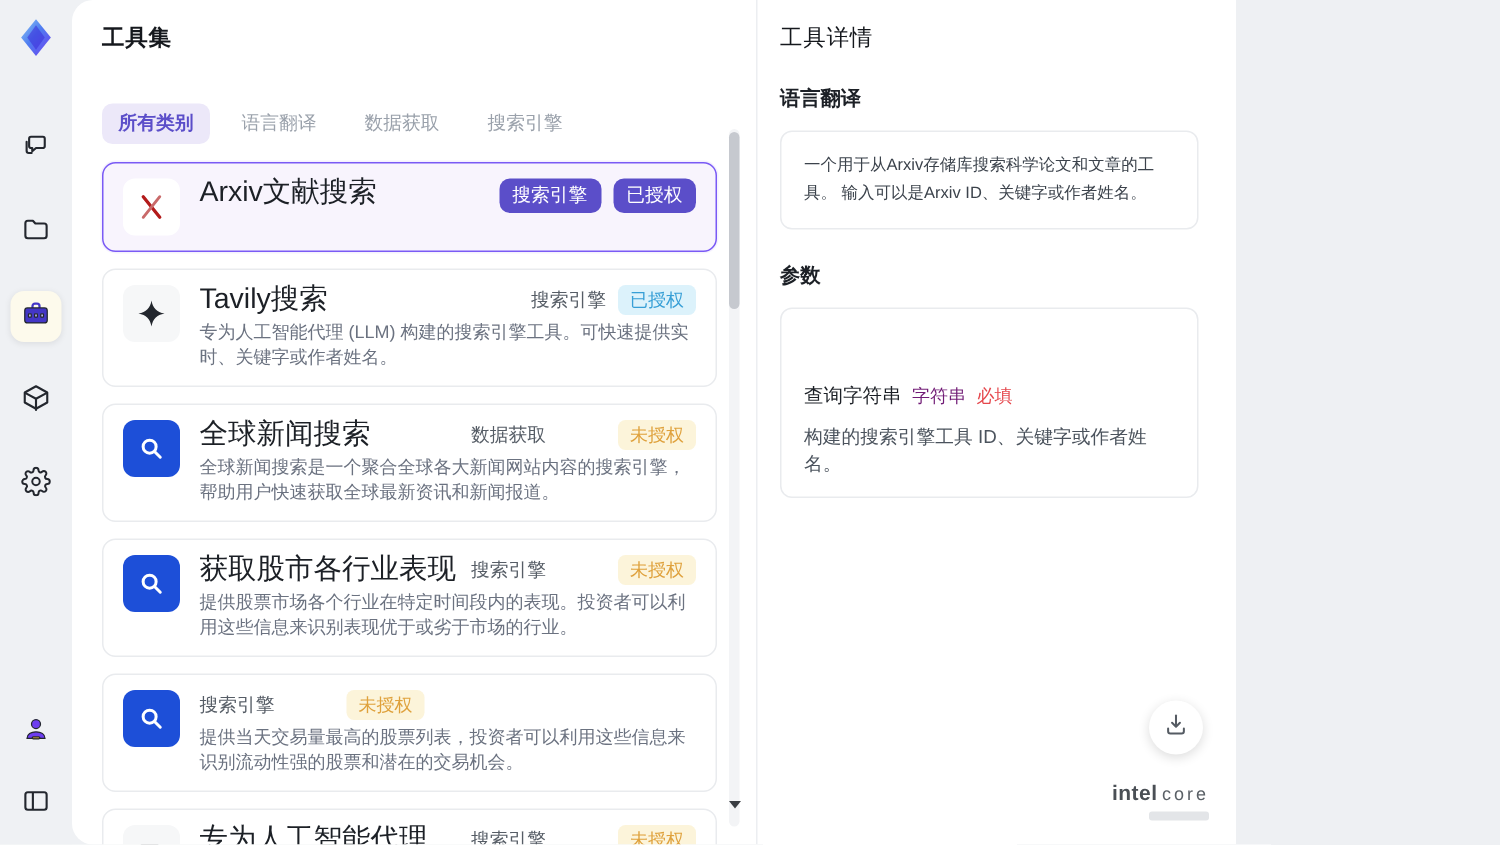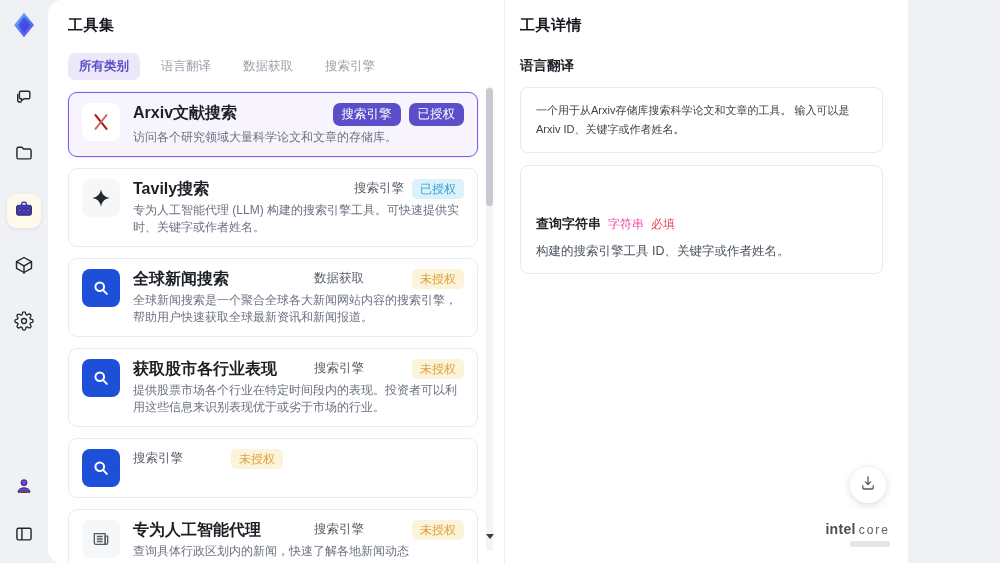--- a/index.html
+++ b/index.html
@@ -1,73 +1,73 @@
 <!DOCTYPE html>
 <html><head>
 <meta charset="utf-8">
 <style>
   * { margin:0; padding:0; box-sizing:border-box; }
   html,body { width:1000px; height:563px; font-family:"Liberation Sans","DejaVu Sans",sans-serif; }
   body { background:#eef0f3; overflow:hidden; }
-  .stage { position:relative; width:908px; height:563px; background:#eff1f4; }
+  .stage { position:relative; width:824px; height:563px; background:#eff1f4; }
 
   
   .rail { position:absolute; left:0; top:0; bottom:0; width:48px; background:#eff1f4; display:flex; flex-direction:column; align-items:center; padding:8px 0 10px; }
   .logo { width:34px; height:34px; display:flex; align-items:center; justify-content:center; margin-bottom:40px; cursor:pointer; }
   .rail-nav { display:flex; flex-direction:column; gap:22px; align-items:center; }
   .rail-btn { width:34px; height:34px; border-radius:9px; display:flex; align-items:center; justify-content:center; cursor:pointer; }
   .rail-btn svg { stroke:#23272e; }
   .rail-btn.active { background:#fdfaec; box-shadow:0 1px 4px rgba(0,0,0,.08); }
   .rail-spacer { flex:1; }
   .rail-bottom { display:flex; flex-direction:column; gap:14px; align-items:center; }
 
   
   .app { position:absolute; left:48px; top:0; right:0; bottom:0; background:#ffffff; border-radius:14px 0 0 14px; overflow:hidden; }
 
   
   .tools-col { position:absolute; left:0; top:0; bottom:0; width:456px; padding:16px 26px 0 20px; }
   .panel-title { font-size:15px; font-weight:700; color:#15181d; letter-spacing:.5px; }
   .tabs { display:flex; align-items:center; gap:10px; margin-top:18px; }
-  .tab { font-size:12.5px; color:#9aa1ab; padding:5px 11px; border-radius:7px; cursor:pointer; white-space:nowrap; }
+  .tab { font-size:12.5px; color:#9aa1ab; padding:5px 11px; border-radius:7px; cursor:pointer; white-space:nowrap;margin-top:16px; }
   .tab.active { background:#ece8f9; color:#5b4ec9; font-weight:700; }
 
   .cards { margin-top:12px; display:flex; flex-direction:column; gap:11px; }
   .card { display:flex; gap:13px; background:#fff; border:1px solid #e9ebee; border-radius:9px; padding:10px 13px; cursor:pointer; }
   .card.selected { background:#f8f4fd; border:1.5px solid #7a5af5; box-shadow:0 0 0 1px rgba(122,90,245,.08); }
   .tool-icon { flex:0 0 38px; width:38px; height:38px; border-radius:8px; display:flex; align-items:center; justify-content:center; }
   .icon-lite { background:#f6f7f8; }
   .card.selected .icon-lite { background:#ffffff; }
   .icon-blue { background:#1d4fd8; }
   .tool-body { flex:1; min-width:0; }
   .tool-head { display:flex; align-items:flex-start; justify-content:space-between; gap:8px; }
-  .tool-title { font-size:16px; font-weight:700; color:#1c2026; line-height:19px; white-space:nowrap; }
+  .tool-title { font-size:19px; font-weight:400; color:#1c2026; line-height:19px; white-space:nowrap; }
   .tool-tags { display:flex; align-items:center; gap:8px; flex:0 0 auto; }
   .cat-text { font-size:12.5px; color:#565d66; }
   .pill { font-size:12px; line-height:1; padding:4px 8px; border-radius:5px; white-space:nowrap; }
   .pill-solid { background:#5b4ec9; color:#ffffff; border-radius:7px; padding:5px 9px; font-size:12.5px; }
   .pill-blue { background:#dcf2fb; color:#379fd6; }
   .pill-amber { background:#fcf4da; color:#dfa13c;margin-left:40px; }
   .tool-desc { font-size:12px; color:#6b7280; line-height:17px; margin-top:3px; }
 
   
   .scrollbar { position:absolute; right:11px; top:86px; bottom:12px; width:7px; border-radius:4px; background:#f3f4f6; }
   .scroll-thumb { position:absolute; top:2px; left:0; width:7px; height:118px; border-radius:4px; background:#c6c9cf; cursor:pointer; }
   .scroll-arrow { position:absolute; bottom:12px; left:0; width:0; height:0; border-left:4px solid transparent; border-right:4px solid transparent; border-top:5px solid #3a3d42; cursor:pointer; }
 
   .v-divider { position:absolute; left:456px; top:0; bottom:0; width:1px; background:#eceef1; }
 
   
   .details-col { position:absolute; left:457px; right:0; top:0; bottom:0; padding:16px 25px 0 15px; }
-  .details-title { font-size:15px; font-weight:700; color:#15181d; letter-spacing:.5px; }
+  .details-title { font-size:15px; font-weight:400; color:#15181d; letter-spacing:.5px; }
   .section-label { font-size:13.5px; font-weight:700; color:#1c2026; margin-top:22px; }
   .info-card { margin-top:12px; border:1px solid #e9ebee; border-radius:8px; padding:13px 15px; background:#fff; }
   .intro-text { font-size:11px; color:#3c434c; line-height:19px; }
   .param-row-head { display:flex; align-items:baseline; gap:7px; }
-  .param-name { font-size:13px; font-weight:700; color:#1c2026; }
-  .param-type { font-size:12px; color:#ec4899;margin-top:37px; }
+  .param-name { font-size:13px; font-weight:400; color:#1c2026; }
+  .param-type { font-size:12px; color:#701a75;margin-top:37px; }
   .param-required { font-size:12px; color:#e5484d; }
   .param-desc { font-size:12.5px; color:#4b535d; margin-top:9px; line-height:18px; }
 
   
   .fab { position:absolute; right:22px; bottom:60px; width:36px; height:36px; border-radius:50%; background:#fff; box-shadow:0 2px 8px rgba(0,0,0,.14); display:flex; align-items:center; justify-content:center; cursor:pointer; }
   .brand { position:absolute; right:18px; bottom:16px; text-align:center; line-height:1.1; }
   .brand-intel { font-size:14px; font-weight:700; color:#4a4f55; letter-spacing:.3px; }
   .brand-core { font-size:12px; font-weight:400; color:#5a6066; letter-spacing:2px; margin-left:3px; }
   .brand-sub { height:6px; width:40px; margin:3px 0 0 auto; background:#e3e5e8; border-radius:2px; }
 </style>
@@ -182,21 +182,20 @@
             </svg>
           </div>
           <div class="tool-body">
             <div class="tool-head">
               <h4 class="tool-title">Arxiv文献搜索</h4>
               <div class="tool-tags">
                 <span class="pill pill-solid">搜索引擎</span>
                 <span class="pill pill-solid">已授权</span>
               </div>
             </div>
-            <p class="tool-desc">访问各个研究领域大量科学论文和文章的存储库。</p>
           </div>
         </article>
 
         <article class="card">
           <div class="tool-icon icon-lite">
             <svg width="22" height="22" viewBox="0 0 24 24">
               <path d="M12 2.5 C12.9 8 15.8 10.9 21.5 12 C15.8 13.1 12.9 16 12 21.5 C11.1 16 8.2 13.1 2.5 12 C8.2 10.9 11.1 8 12 2.5 Z" fill="#23272e"></path>
             </svg>
           </div>
           <div class="tool-body">
@@ -256,20 +255,21 @@
               <line x1="14.6" y1="14.6" x2="19" y2="19"></line>
             </svg>
           </div>
           <div class="tool-body">
             <div class="tool-head">
               <div class="tool-tags">
                 <span class="cat-text">搜索引擎</span>
                 <span class="pill pill-amber">未授权</span>
               </div>
             </div>
+            <p class="tool-desc">提供当天交易量最高的股票列表，投资者可以利用这些信息来识别流动性强的股票和潜在的交易机会。</p>
           </div>
         </article>
 
         <article class="card">
           <div class="tool-icon icon-lite">
             <svg width="20" height="20" viewBox="0 0 24 24" fill="none" stroke="#555b63" stroke-width="1.6" stroke-linejoin="round">
               <path d="M4 5.5h13v13H6a2 2 0 0 1-2-2v-11z"></path>
               <path d="M17 8.5h3v8a2 2 0 0 1-2 2h-1z"></path>
               <line x1="7" y1="9" x2="14" y2="9"></line>
               <line x1="7" y1="12" x2="14" y2="12"></line>
@@ -299,20 +299,21 @@
     <div class="v-divider"></div>
 
     <section class="details-col">
       <h2 class="details-title">工具详情</h2>
 
       <h3 class="section-label">语言翻译</h3>
       <div class="info-card">
         <p class="intro-text">一个用于从Arxiv存储库搜索科学论文和文章的工具。 输入可以是Arxiv ID、关键字或作者姓名。</p>
       </div>
 
+      <h3 class="section-label">参数</h3>
       <div class="info-card">
         <div class="param-row-head">
           <span class="param-name">查询字符串</span>
           <span class="param-type">字符串</span>
           <span class="param-required">必填</span>
         </div>
         <p class="param-desc">构建的搜索引擎工具 ID、关键字或作者姓名。</p>
       </div>
     </section>
 

